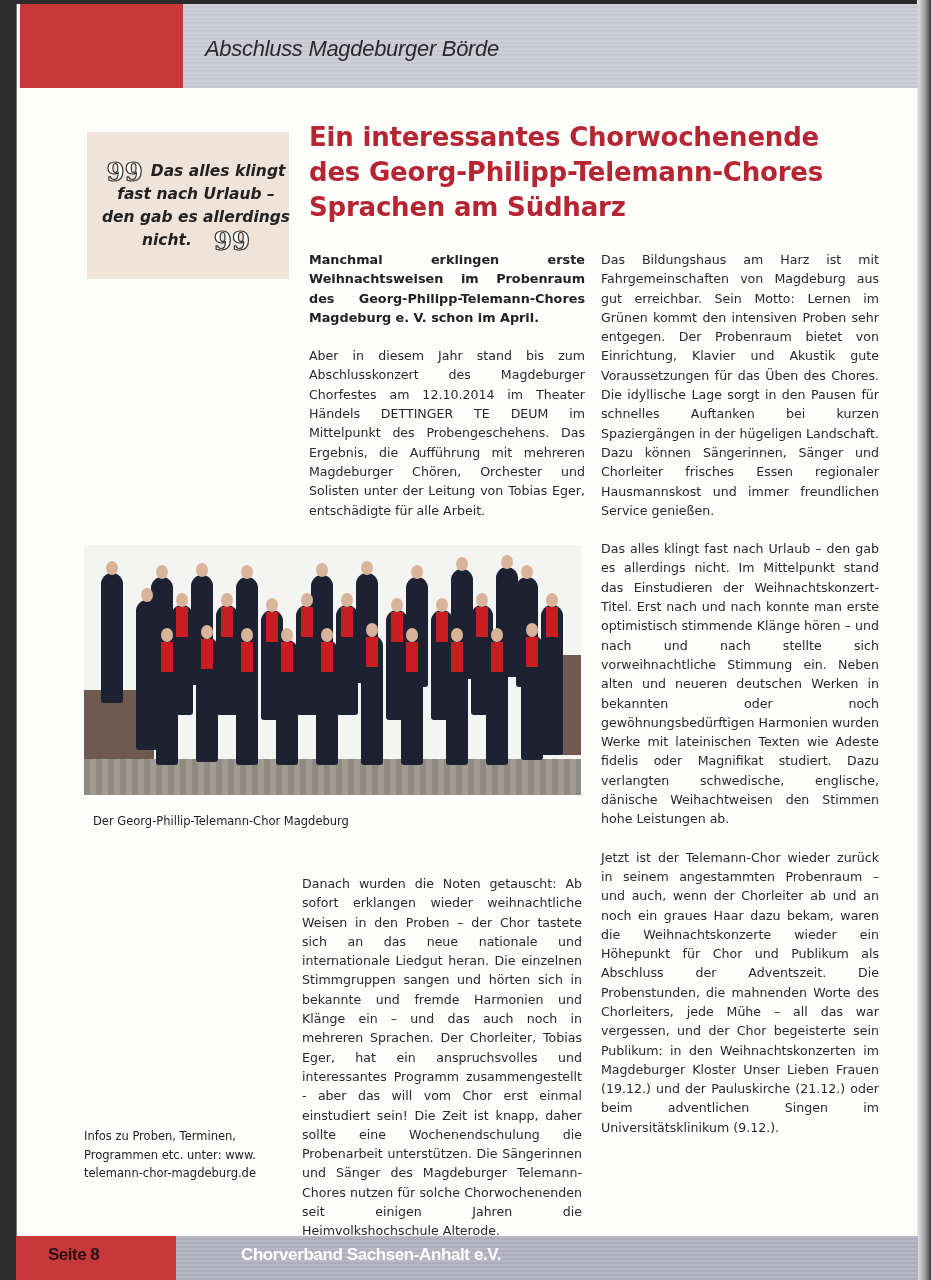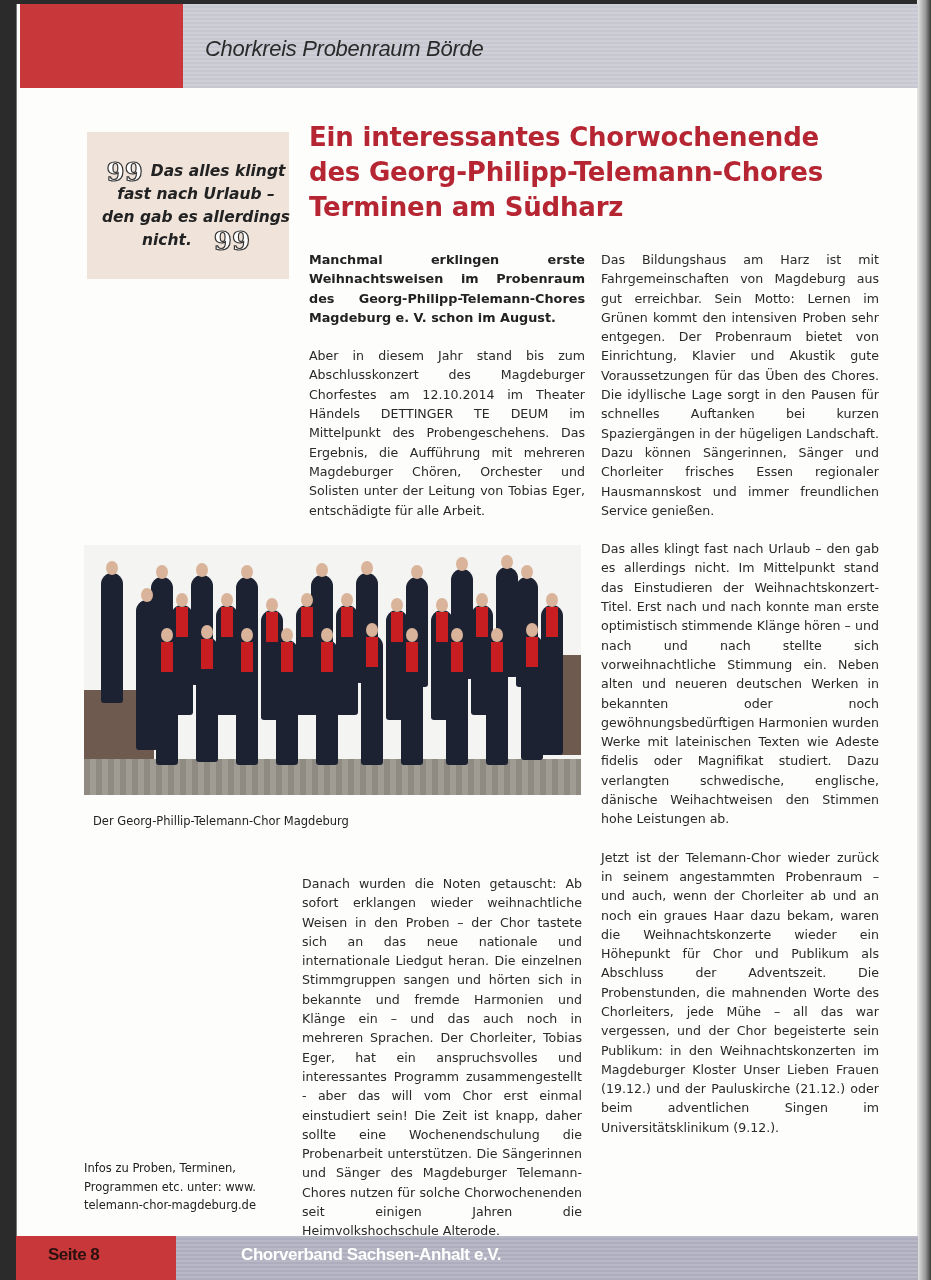--- a/index.html
+++ b/index.html
@@ -32,52 +32,52 @@
   .photo { position: absolute; left: 84px; top: 545px; width: 497px; height: 250px; overflow: hidden; background: #f4f4f2; }
   .photo .stone { position: absolute; left: 0; bottom: 0; width: 100%; height: 36px; background: repeating-linear-gradient(90deg, #8f8a82 0 6px, #a19c93 6px 12px); }
   .photo .wall-l { position: absolute; left: 0; top: 145px; width: 70px; height: 70px; background: #6e5a4e; }
   .photo .wall-r { position: absolute; right: 0; top: 110px; width: 38px; height: 100px; background: #6e5a4e; }
   .photo .group { position: absolute; left: 12px; top: 10px; width: 470px; height: 205px; }
   .person { position: absolute; width: 22px; border-radius: 11px 11px 3px 3px; background: #1d2233; }
   .person .head { position: absolute; left: 5px; top: -12px; width: 12px; height: 14px; border-radius: 50%; background: #d9b49a; }
   .person .scarf { position: absolute; left: 5px; top: 2px; width: 12px; height: 30px; background: #c81e22; }
 
   .caption { position: absolute; left: 84px; top: 814px; font-family: "DejaVu Sans", sans-serif; font-size: 11.5px; color: #222; margin-left: 9px; }
-  .infos { position: absolute; left: 84px; top: 1127px; width: 200px; font-family: "DejaVu Sans", sans-serif; font-size: 11.5px; line-height: 18.5px; color: #222; margin-top: 32px; }
+  .infos { position: absolute; left: 84px; top: 1127px; width: 200px; font-family: "DejaVu Sans", sans-serif; font-size: 11.5px; line-height: 18.5px; color: #222; }
 
   
   .ftr-red { position: absolute; left: 16px; top: 1236px; width: 160px; height: 44px; background: #c8383a; }
   .ftr-gray { position: absolute; left: 176px; top: 1236px; width: 742px; height: 44px;
      background: repeating-linear-gradient(to bottom, #b9b8c6 0px, #b9b8c6 2px, #aeadbd 2px, #aeadbd 4px); }
   .ftr-page { position: absolute; left: 48px; top: 1245px; font-family: "Liberation Sans", sans-serif; font-weight: bold; font-size: 17px; color: #2b1010; letter-spacing: -0.5px; text-align: center; }
   .ftr-org { position: absolute; left: 200px; top: 1245px; font-family: "Liberation Sans", sans-serif; font-weight: bold; font-size: 17px; color: #ffffff; letter-spacing: -0.4px; margin-left: 41px; }
 </style>
 </head>
 <body>
 
 <div class="page"></div>
 <div class="right-shadow"></div>
 
 <div class="hdr-red"></div>
 <div class="hdr-gray"></div>
-<div class="hdr-title">Chorkreis Probenraum Börde</div>
+<div class="hdr-title">Abschluss Magdeburger Börde</div>
 
 <div class="quote-box"></div>
 <div class="quote-text">
   <span class="qmark">99</span><span>Das alles klingt fast nach Urlaub – den gab es allerdings nicht.</span><span class="qmark close">99</span>
 </div>
 
 <div class="title">
   <div>Ein interessantes Chorwochenende</div>
   <div>des Georg-Philipp-Telemann-Chores</div>
-  <div>Terminen am Südharz</div>
+  <div>Sprachen am Südharz</div>
 </div>
 
 <div class="col" style="left:309px; top:250px; width:276px;">
-  <p class="lead">Manchmal erklingen erste Weihnachtsweisen im Probenraum des Georg-Philipp-Telemann-Chores Magdeburg e. V. schon im August.</p>
+  <p class="lead">Manchmal erklingen erste Weihnachtsweisen im Probenraum des Georg-Philipp-Telemann-Chores Magdeburg e. V. schon im April.</p>
   <p>Aber in diesem Jahr stand bis zum Abschlusskonzert des Magdeburger Chorfestes am 12.10.2014 im Theater Händels DETTINGER TE DEUM im Mittelpunkt des Probengeschehens. Das Ergebnis, die Aufführung mit mehreren Magdeburger Chören, Orchester und Solisten unter der Leitung von Tobias Eger, entschädigte für alle Arbeit.</p>
 </div>
 
 <div class="col" style="left:601px; top:250px; width:278px;">
   <p>Das Bildungshaus am Harz ist mit Fahrgemeinschaften von Magdeburg aus gut erreichbar. Sein Motto: Lernen im Grünen kommt den intensiven Proben sehr entgegen. Der Probenraum bietet von Einrichtung, Klavier und Akustik gute Voraussetzungen für das Üben des Chores. Die idyllische Lage sorgt in den Pausen für schnelles Auftanken bei kurzen Spaziergängen in der hügeligen Landschaft. Dazu können Sängerinnen, Sänger und Chorleiter frisches Essen regionaler Hausmannskost und immer freundlichen Service genießen.</p>
   <p>Das alles klingt fast nach Urlaub – den gab es allerdings nicht. Im Mittelpunkt stand das Einstudieren der Weihnachtskonzert-Titel. Erst nach und nach konnte man erste optimistisch stimmende Klänge hören – und nach und nach stellte sich vorweihnachtliche Stimmung ein. Neben alten und neueren deutschen Werken in bekannten oder noch gewöhnungsbedürftigen Harmonien wurden Werke mit lateinischen Texten wie Adeste fidelis oder Magnifikat studiert. Dazu verlangten schwedische, englische, dänische Weihachtweisen den Stimmen hohe Leistungen ab.</p>
   <p>Jetzt ist der Telemann-Chor wieder zurück in seinem angestammten Probenraum – und auch, wenn der Chorleiter ab und an noch ein graues Haar dazu bekam, waren die Weihnachtskonzerte wieder ein Höhepunkt für Chor und Publikum als Abschluss der Adventszeit. Die Probenstunden, die mahnenden Worte des Chorleiters, jede Mühe – all das war vergessen, und der Chor begeisterte sein Publikum: in den Weihnachtskonzerten im Magdeburger Kloster Unser Lieben Frauen (19.12.) und der Pauluskirche (21.12.) oder beim adventlichen Singen im Universitätsklinikum (9.12.).</p>
 </div>
 
 <div class="photo">

